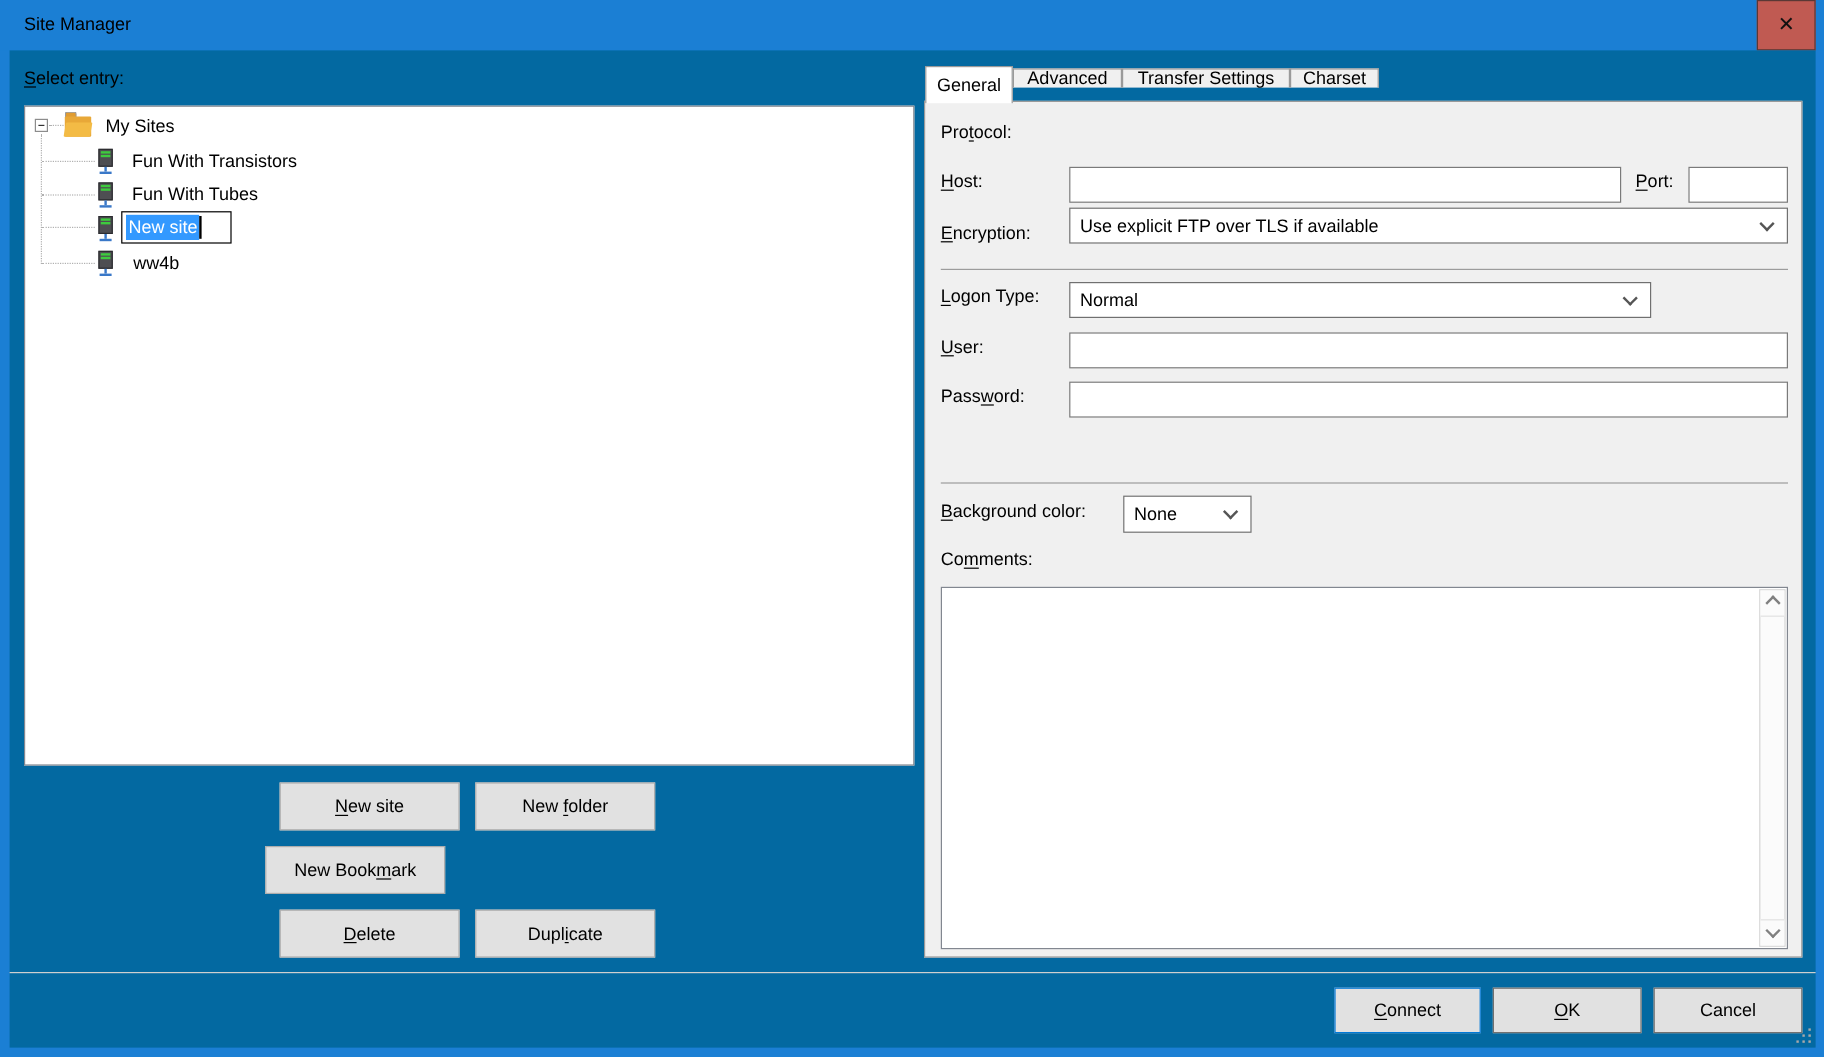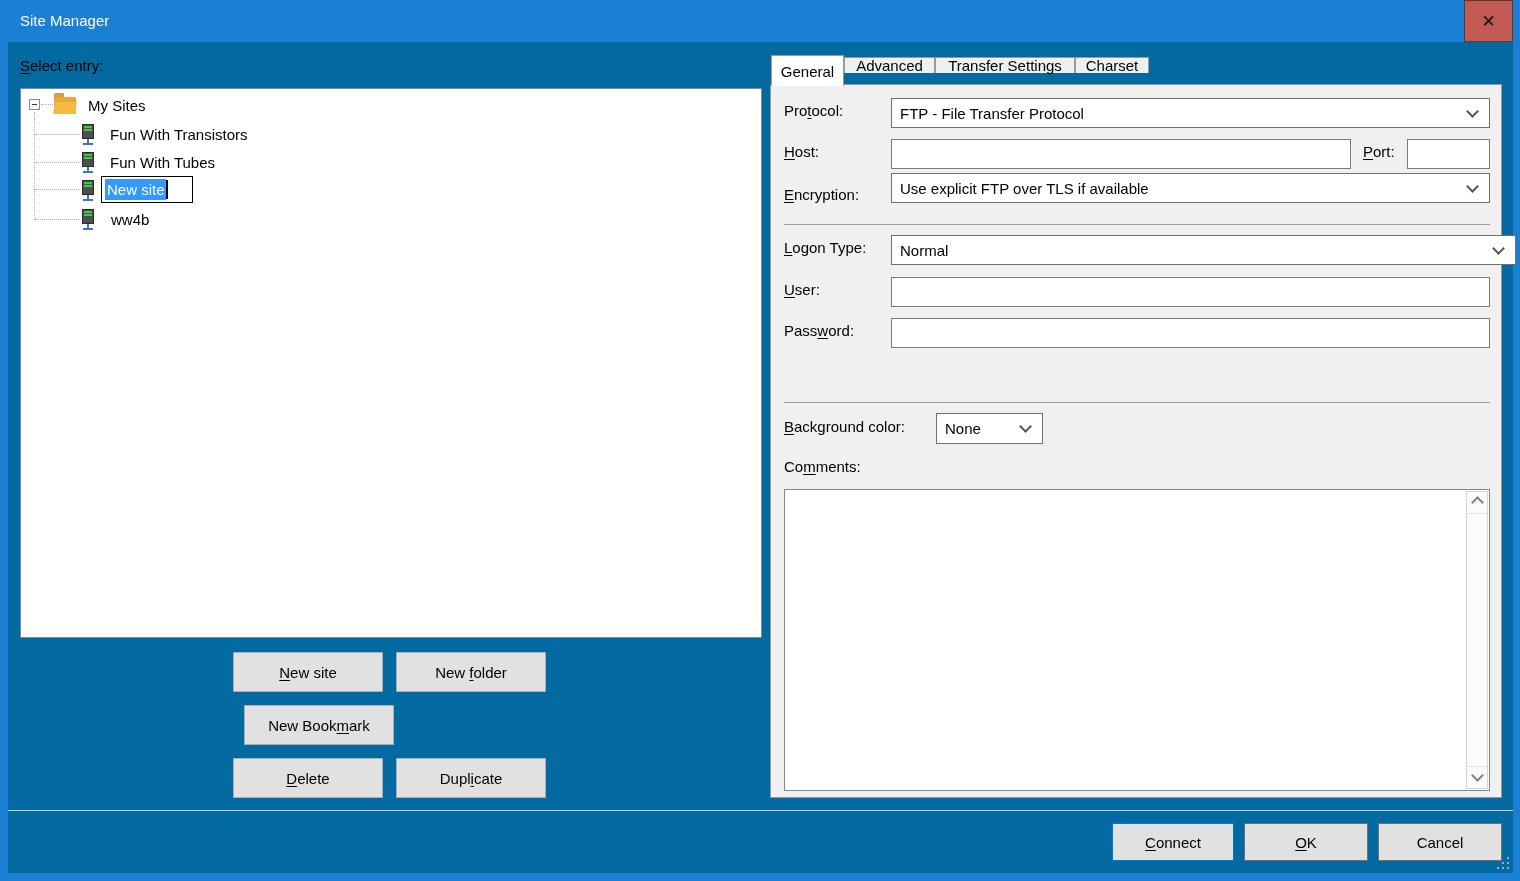--- a/index.html
+++ b/index.html
@@ -1,21 +1,21 @@
 <!DOCTYPE html>
 <html><head>
 <meta charset="utf-8">
 <style>
   * { margin:0; padding:0; box-sizing:border-box; }
   html,body { width:1520px; height:881px; background:#555; }
   body { font-family:"Liberation Sans","DejaVu Sans",sans-serif; font-size:15px; color:#000; }
 
   .window { position:relative; width:1520px; height:881px; background:#1b7fd4; overflow:hidden; }
   .titlebar { position:absolute; left:0; top:0; width:1520px; height:42px; background:#1b7fd4; }
-  .title-text { position:absolute; left:20px; top:0; line-height:42px; color:#ffffff; font-size:15px; }
+  .title-text { position:absolute; left:20px; top:0; line-height:42px; color:#000000; font-size:15px; }
   .close-btn { position:absolute; top:0; right:7px; width:49px; height:42px; background:#c05a52; border:1px solid #5a3835; display:flex; align-items:center; justify-content:center; color:#111; font-size:17px; font-weight:bold; cursor:pointer; }
 
   .client { position:absolute; left:8px; top:42px; width:1505px; height:831px; background:#0369a1; }
 
   .accel { text-decoration:underline; text-underline-offset:2px; }
 
   
   .select-entry { position:absolute; left:12px; top:15px; }
 
   .tree { position:absolute; left:12px; top:46px; width:742px; height:550px; background:#fff; border:1px solid #828790; }
@@ -162,21 +162,21 @@
         <span class="tree-label" style="margin-left:11px;">ww4b</span>
       </div>
     </div>
 
     <div class="btn grid-btn" style="left:225px; top:610px;">
       <span><span></span><span class="accel">N</span><span>ew site</span></span>
     </div>
     <div class="btn grid-btn" style="left:388px; top:610px;">
       <span><span>New </span><span class="accel">f</span><span>older</span></span>
     </div>
-    <div class="btn grid-btn" style="left:236px; top:663px;justify-content:center;">
+    <div class="btn grid-btn" style="left:213px; top:663px;justify-content:center;">
       <span><span>New Book</span><span class="accel">m</span><span>ark</span></span>
     </div>
     <div class="btn grid-btn" style="left:225px; top:716px;">
       <span><span></span><span class="accel">D</span><span>elete</span></span>
     </div>
     <div class="btn grid-btn" style="left:388px; top:716px;">
       <span><span>Dupl</span><span class="accel">i</span><span>cate</span></span>
     </div>
 
     <div class="tab active" style="left:763px; width:73px;">
@@ -189,24 +189,20 @@
         <span>Transfer Settings</span>
       </div>
     <div class="tab" style="left:1067px; width:74px;">
         <span>Charset</span>
       </div>
 
     <div class="panel">
 
       <div class="flabel" style="top:17px;">
         <span>Pro</span><span class="accel">t</span><span>ocol:</span>
-      </div>
-      <div class="dropdown" style="left:120px; top:13px; width:599px; height:30px;">
-        <span class="val">FTP - File Transfer Protocol</span>
-        <span class="chev"></span>
       </div>
 
       <div class="flabel" style="top:58px;">
         <span></span><span class="accel">H</span><span>ost:</span>
       </div>
       <input class="txt" style="left: 120px; top: 54px; width: 460px; height: 30px;" value="">
       <div class="flabel" style="left:592px; top:58px;">
         <span></span><span class="accel">P</span><span>ort:</span>
       </div>
       <input class="txt" style="left: 636px; top: 54px; width: 83px; height: 30px;" value="">
@@ -217,21 +213,21 @@
       <div class="dropdown" style="left:120px; top:88px; width:599px; height:30px;">
         <span class="val">Use explicit FTP over TLS if available</span>
         <span class="chev"></span>
       </div>
 
       <div class="sep" style="top:139px;"></div>
 
       <div class="flabel" style="top:154px;">
         <span></span><span class="accel">L</span><span>ogon Type:</span>
       </div>
-      <div class="dropdown" style="left:120px; top:150px; width:625px; height:30px;">
+      <div class="dropdown" style="left:120px; top:150px; width:485px; height:30px;">
         <span class="val">Normal</span>
         <span class="chev"></span>
       </div>
 
       <div class="flabel" style="top:196px;">
         <span></span><span class="accel">U</span><span>ser:</span>
       </div>
       <input class="txt" style="left: 120px; top: 192px; width: 599px; height: 30px;" value="">
 
       <div class="flabel" style="top:237px;">

